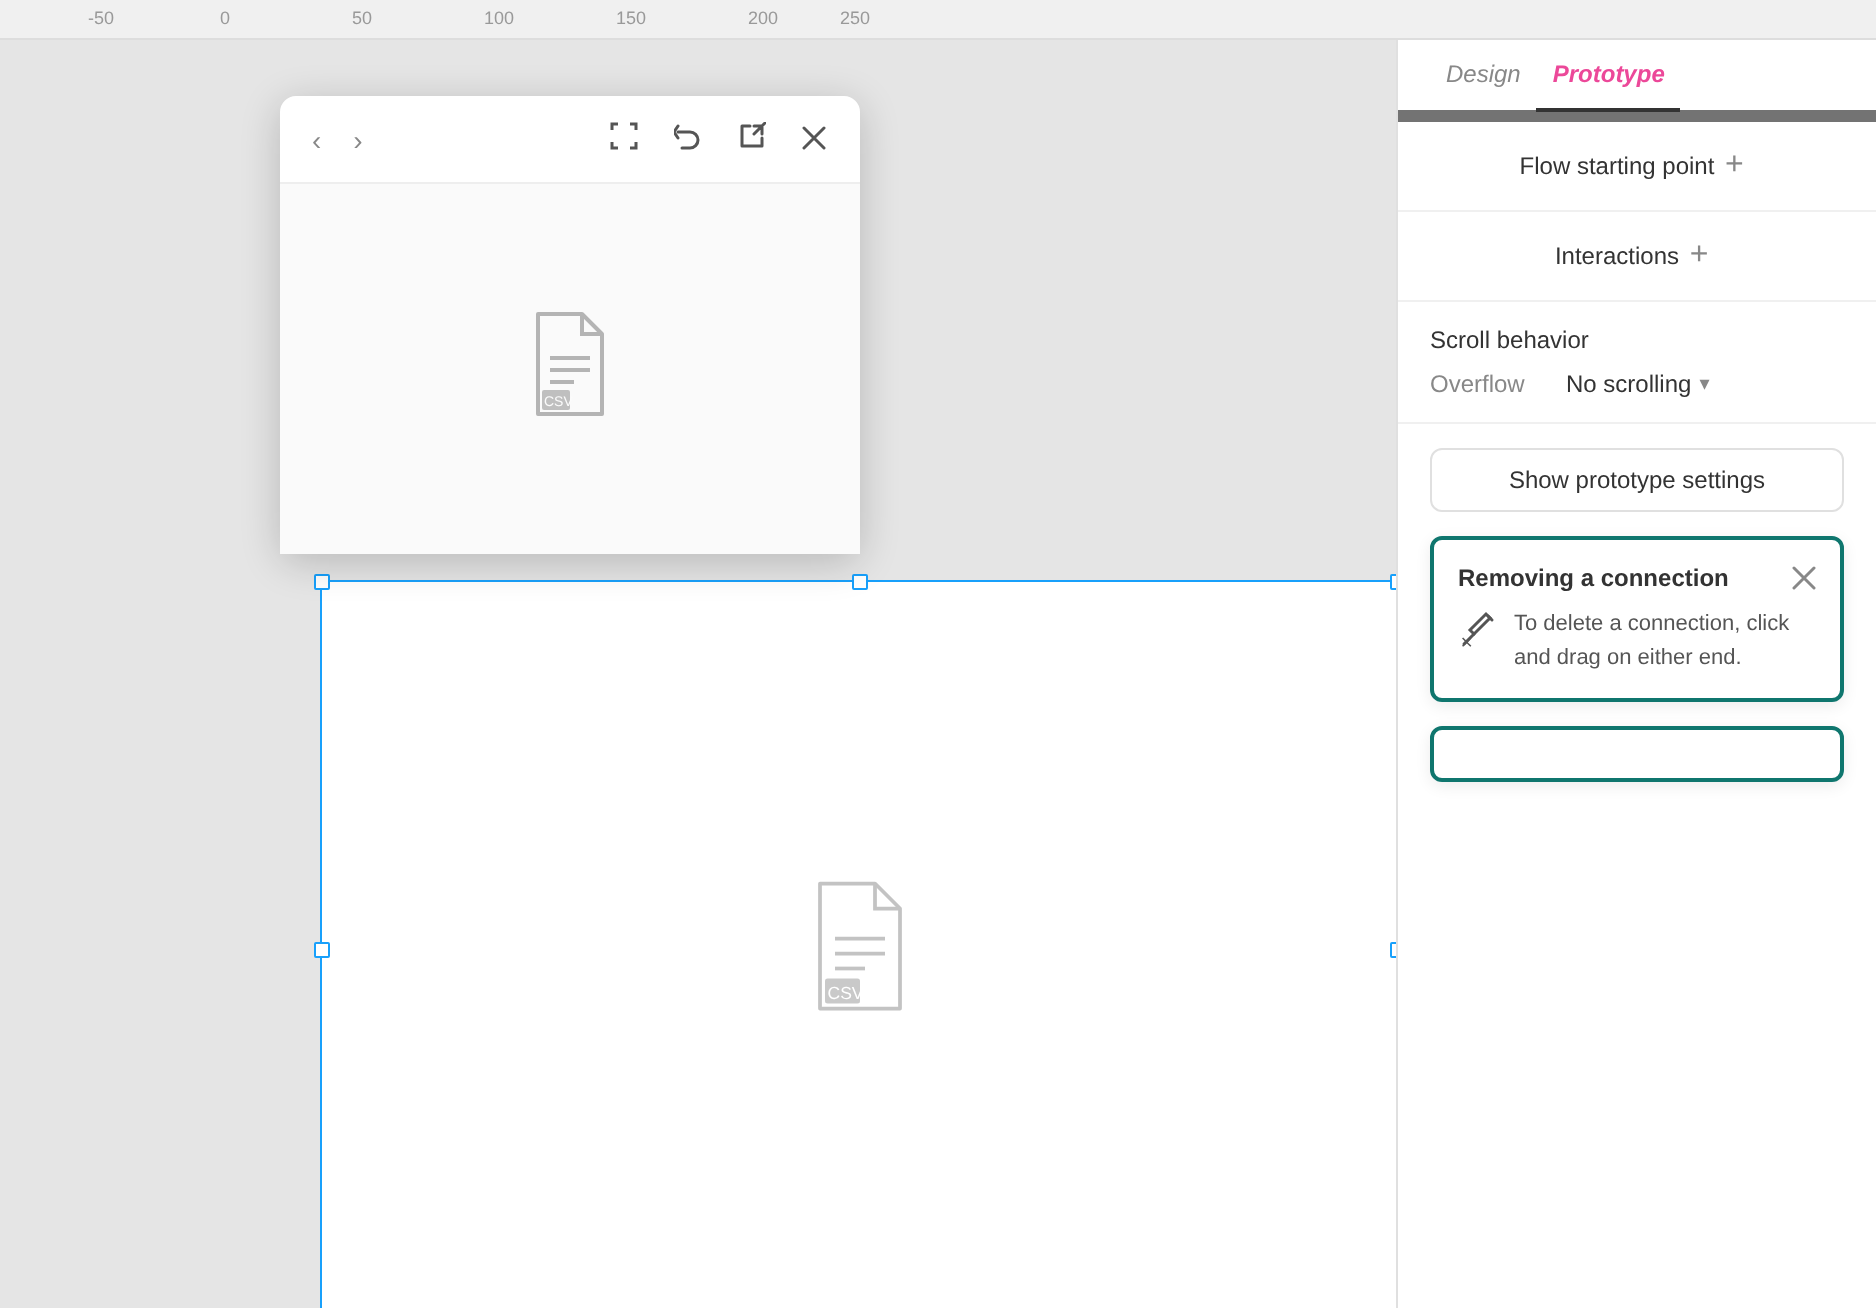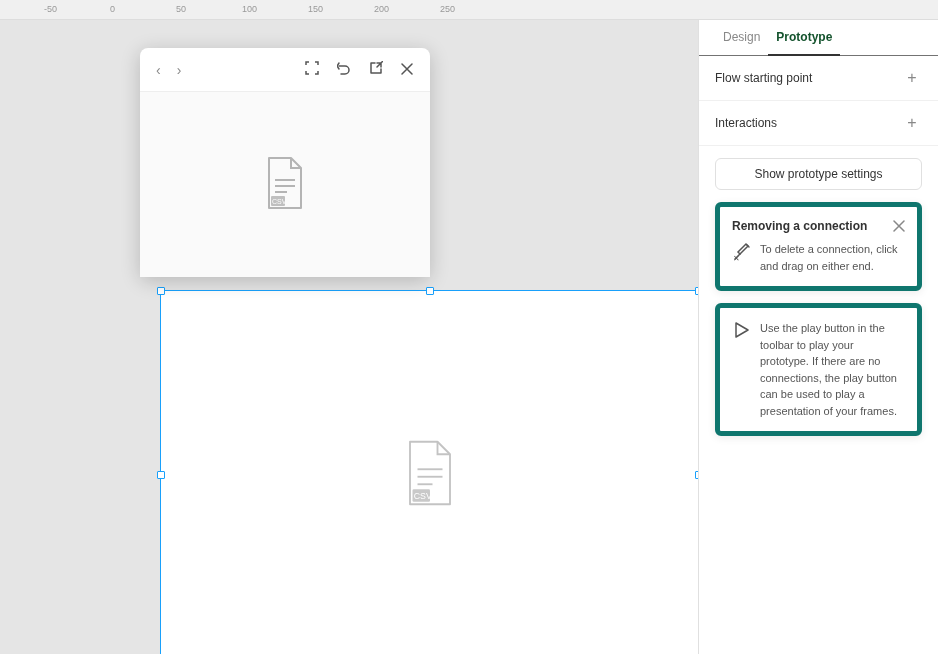--- a/index.html
+++ b/index.html
@@ -151,45 +151,46 @@
       border-left: 1px solid #e0e0e0;
       display: flex;
       flex-direction: column;
       flex-shrink: 0;
       font-size: 12px;
       color: #333;
     }
 
     .panel-tabs {
       display: flex;
-      border-bottom: 1px solid #737373;
+      border-bottom: 6px solid #737373;
       padding: 0 16px;
+      font-style: italic;
     }
     .panel-tab {
       padding: 10px 8px;
       font-size: 12px;
       color: #888;
       cursor: pointer;
       border-bottom: 2px solid transparent;
       margin-bottom: -1px;
     }
     .panel-tab.active {
-      color: #14532d;
+      color: #ec4899;
       font-weight: 600;
       border-bottom: 2px solid #333;
     }
 
     .panel-section {
       border-bottom: 1px solid #f0f0f0;
       padding: 12px 16px;
     }
     .section-row {
       display: flex;
       align-items: center;
-      justify-content: space-between;
+      justify-content: center;
     }
     .section-title {
       font-size: 12px;
       color: #333;
       font-weight: 500;
     }
     .section-add-btn {
       background: none;
       border: none;
       cursor: pointer;
@@ -245,21 +246,21 @@
       font-size: 12px;
       color: #333;
       cursor: pointer;
       text-align: center;
     }
 
     
     .tooltip-panel {
       margin: 0 16px 12px 16px;
       background: white;
-      border: 5px solid #0f766e;
+      border: 2px solid #0f766e;
       border-radius: 6px;
       padding: 12px;
       box-shadow: 0 2px 8px rgba(0,0,0,0.08);
     }
     .tooltip-header {
       display: flex;
       align-items: center;
       justify-content: space-between;
       margin-bottom: 8px;
     }
@@ -306,21 +307,21 @@
 <body>
 
 <div class="ruler">
   <div class="ruler-canvas">
     <span class="ruler-tick" style="left:44px">-50</span>
     <span class="ruler-tick" style="left:110px">0</span>
     <span class="ruler-tick" style="left:176px">50</span>
     <span class="ruler-tick" style="left:242px">100</span>
     <span class="ruler-tick" style="left:308px">150</span>
     <span class="ruler-tick" style="left:374px">200</span>
-    <span class="ruler-tick" style="left:440px">250</span>
+    <span class="ruler-tick" style="left:420px">250</span>
   </div>
 </div>
 
 <div class="main-area">
 
   <div class="canvas-area">
 
     <div class="preview-window">
       <div class="preview-toolbar">
         <button class="preview-nav-btn">‹</button>
@@ -406,20 +407,30 @@
       </div>
     </div>
 
     <div class="panel-section">
       <div class="section-row">
         <span class="section-title">Interactions</span>
         <button class="section-add-btn">+</button>
       </div>
     </div>
 
+    <div class="scroll-behavior-section">
+      <div class="scroll-title">Scroll behavior</div>
+      <div class="overflow-row">
+        <span class="overflow-label">Overflow</span>
+        <div class="overflow-select">
+          <span>No scrolling</span>
+          <span class="overflow-chevron">▾</span>
+        </div>
+      </div>
+    </div>
 
     <button class="show-settings-btn">Show prototype settings</button>
 
     <div class="tooltip-panel">
       <div class="tooltip-header">
         <span class="tooltip-title">Removing a connection</span>
         <button class="tooltip-close">
           <svg width="12" height="12" viewBox="0 0 12 12" fill="none" stroke="#888" stroke-width="1.5">
             <path d="M1 1l10 10M11 1L1 11" stroke-linecap="round"></path>
           </svg>
@@ -432,24 +443,16 @@
             <path d="M8 12l-2-2 8-8 2 2-8 8z"></path>
             <line x1="15" y1="3" x2="17" y2="5" stroke-linecap="round"></line>
             <text x="1" y="19" font-size="8" fill="#555" stroke="none" font-family="sans-serif">✕</text>
           </svg>
         </div>
         <span class="tooltip-text">To delete a connection, click and drag on either end.</span>
       </div>
     </div>
 
     <div class="tooltip-panel">
-      <div class="tooltip-body">
-        <div class="tooltip-icon">
-          <svg width="18" height="18" viewBox="0 0 18 18" fill="none" stroke="#555" stroke-width="1.5">
-            <polygon points="4,2 16,9 4,16" fill="none" stroke="#555" stroke-linejoin="round"></polygon>
-          </svg>
-        </div>
-        <span class="tooltip-text">Use the play button in the toolbar to play your prototype. If there are no connections, the play button can be used to play a presentation of your frames.</span>
-      </div>
     </div>
 
   </div>
 </div>
 
 </body></html>

